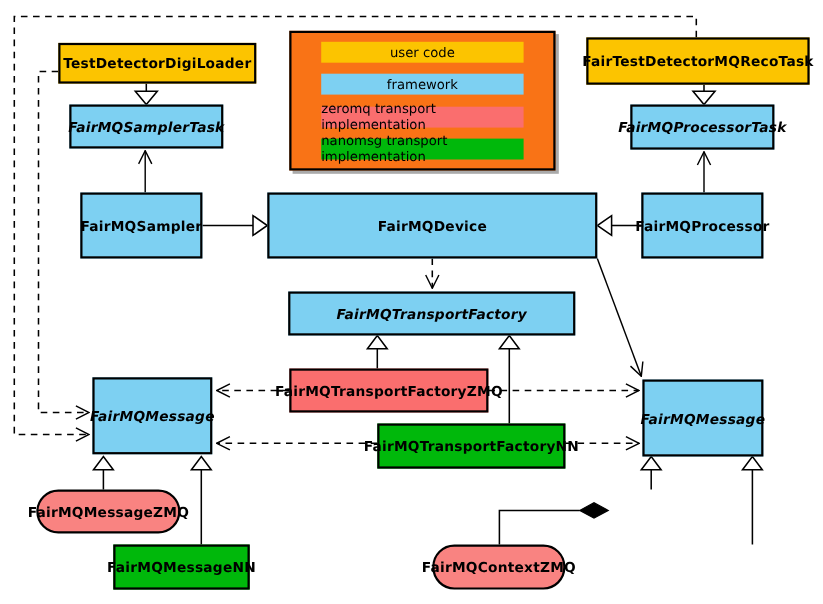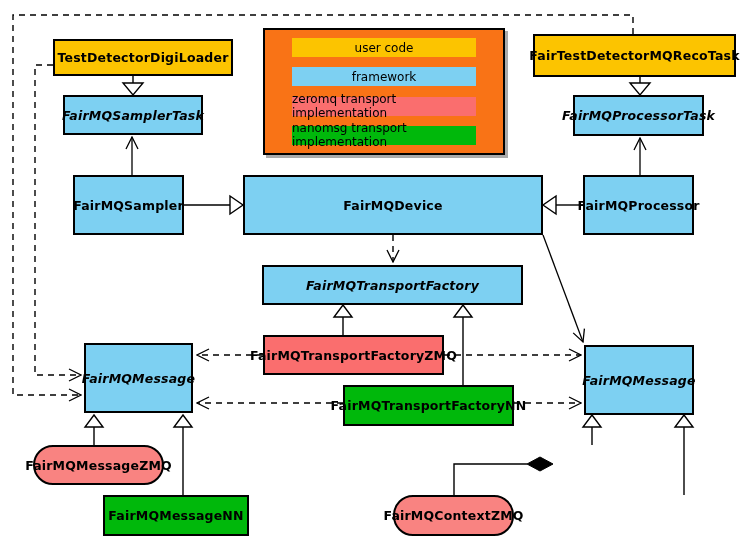--- a/index.html
+++ b/index.html
@@ -148,21 +148,21 @@
   </div>
 
   <div class="node cat-framework abstract" style="left:584px;top:345px;width:110px;height:70px">
     <span>FairMQMessage</span>
   </div>
 
   <div class="node cat-zeromq_light" style="left:33px;top:445px;width:131px;height:40px">
     <span>FairMQMessageZMQ</span>
   </div>
 
-  <div class="node cat-nanomsg" style="left:103px;top:495px;width:146px;height:41px">
+  <div class="node cat-nanomsg" style="left:103px;top:495px;width:124px;height:41px">
     <span>FairMQMessageNN</span>
   </div>
 
   <div class="node cat-zeromq_light" style="left:393px;top:495px;width:121px;height:41px">
     <span>FairMQContextZMQ</span>
   </div>
 
 
 
 </div>

